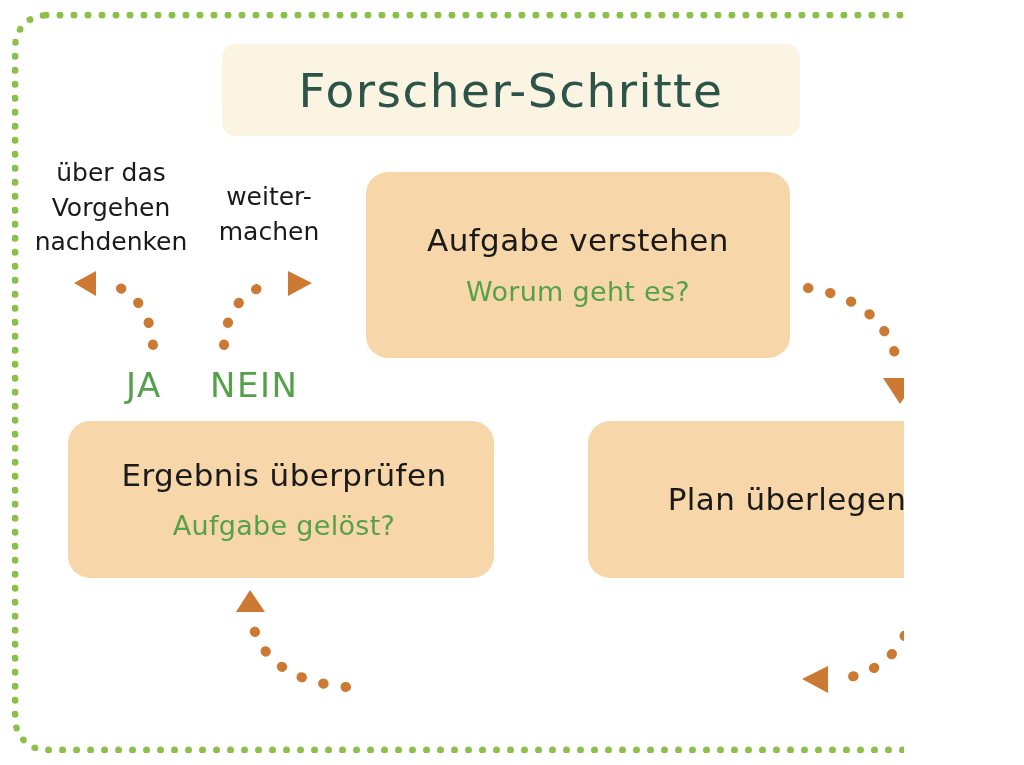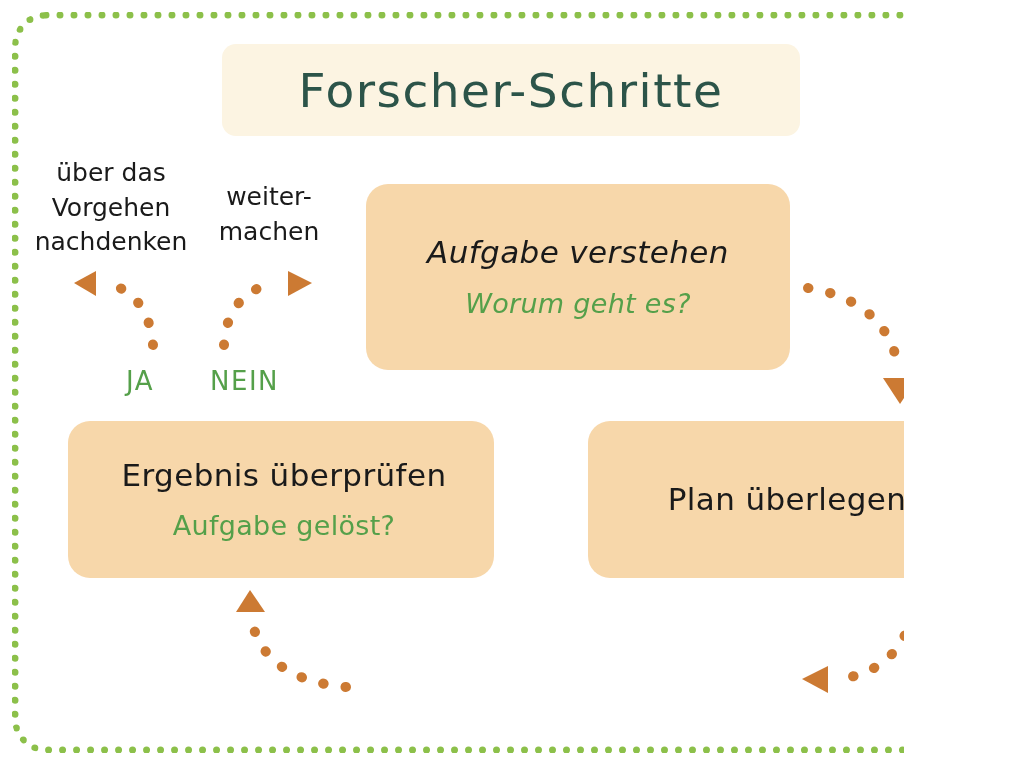--- a/index.html
+++ b/index.html
@@ -80,21 +80,21 @@
     font-family: "DejaVu Sans", sans-serif;
     font-size: 27px;
     font-weight: 500;
     color: #55A04A;
     line-height: 1.15;
     letter-spacing: 0.3px;
     margin-top: 17px;
     white-space: nowrap;
   }
 
-  #box-understand { left: 366px; top: 184px; width: 424px; height: 186px; font-style: italic; }
+  #box-understand { left: 366px; top: 172px; width: 424px; height: 186px; }
   #box-plan       { left: 568px; top: 421px; width: 398px; height: 157px; margin-left: 20px; }
   #box-execute    { left: 382px; top: 617px; width: 386px; height: 102px; }
   #box-check      { left: 68px;  top: 421px; width: 426px; height: 157px; padding-left: 20px; }
 
   
   .note {
     position: absolute;
     font-family: "DejaVu Sans", sans-serif;
     font-size: 25px;
     font-weight: 500;
@@ -102,21 +102,21 @@
     line-height: 1.38;
     text-align: center;
     white-space: pre-line;
   }
   #note-ja   { left: 34px;  top: 156px; width: 154px; }
   #note-nein { left: 206px; top: 180px; width: 126px; }
 
   .decision {
     position: absolute;
     font-family: "DejaVu Sans", sans-serif;
-    font-size: 26px;
+    font-size: 34px;
     font-weight: 500;
     color: #55A04A;
     letter-spacing: 1.5px;
     line-height: 1;
     white-space: nowrap;
   }
   #label-ja   { left: 126px; top: 368px; }
   #label-nein { left: 210px; top: 368px; }
 
   

